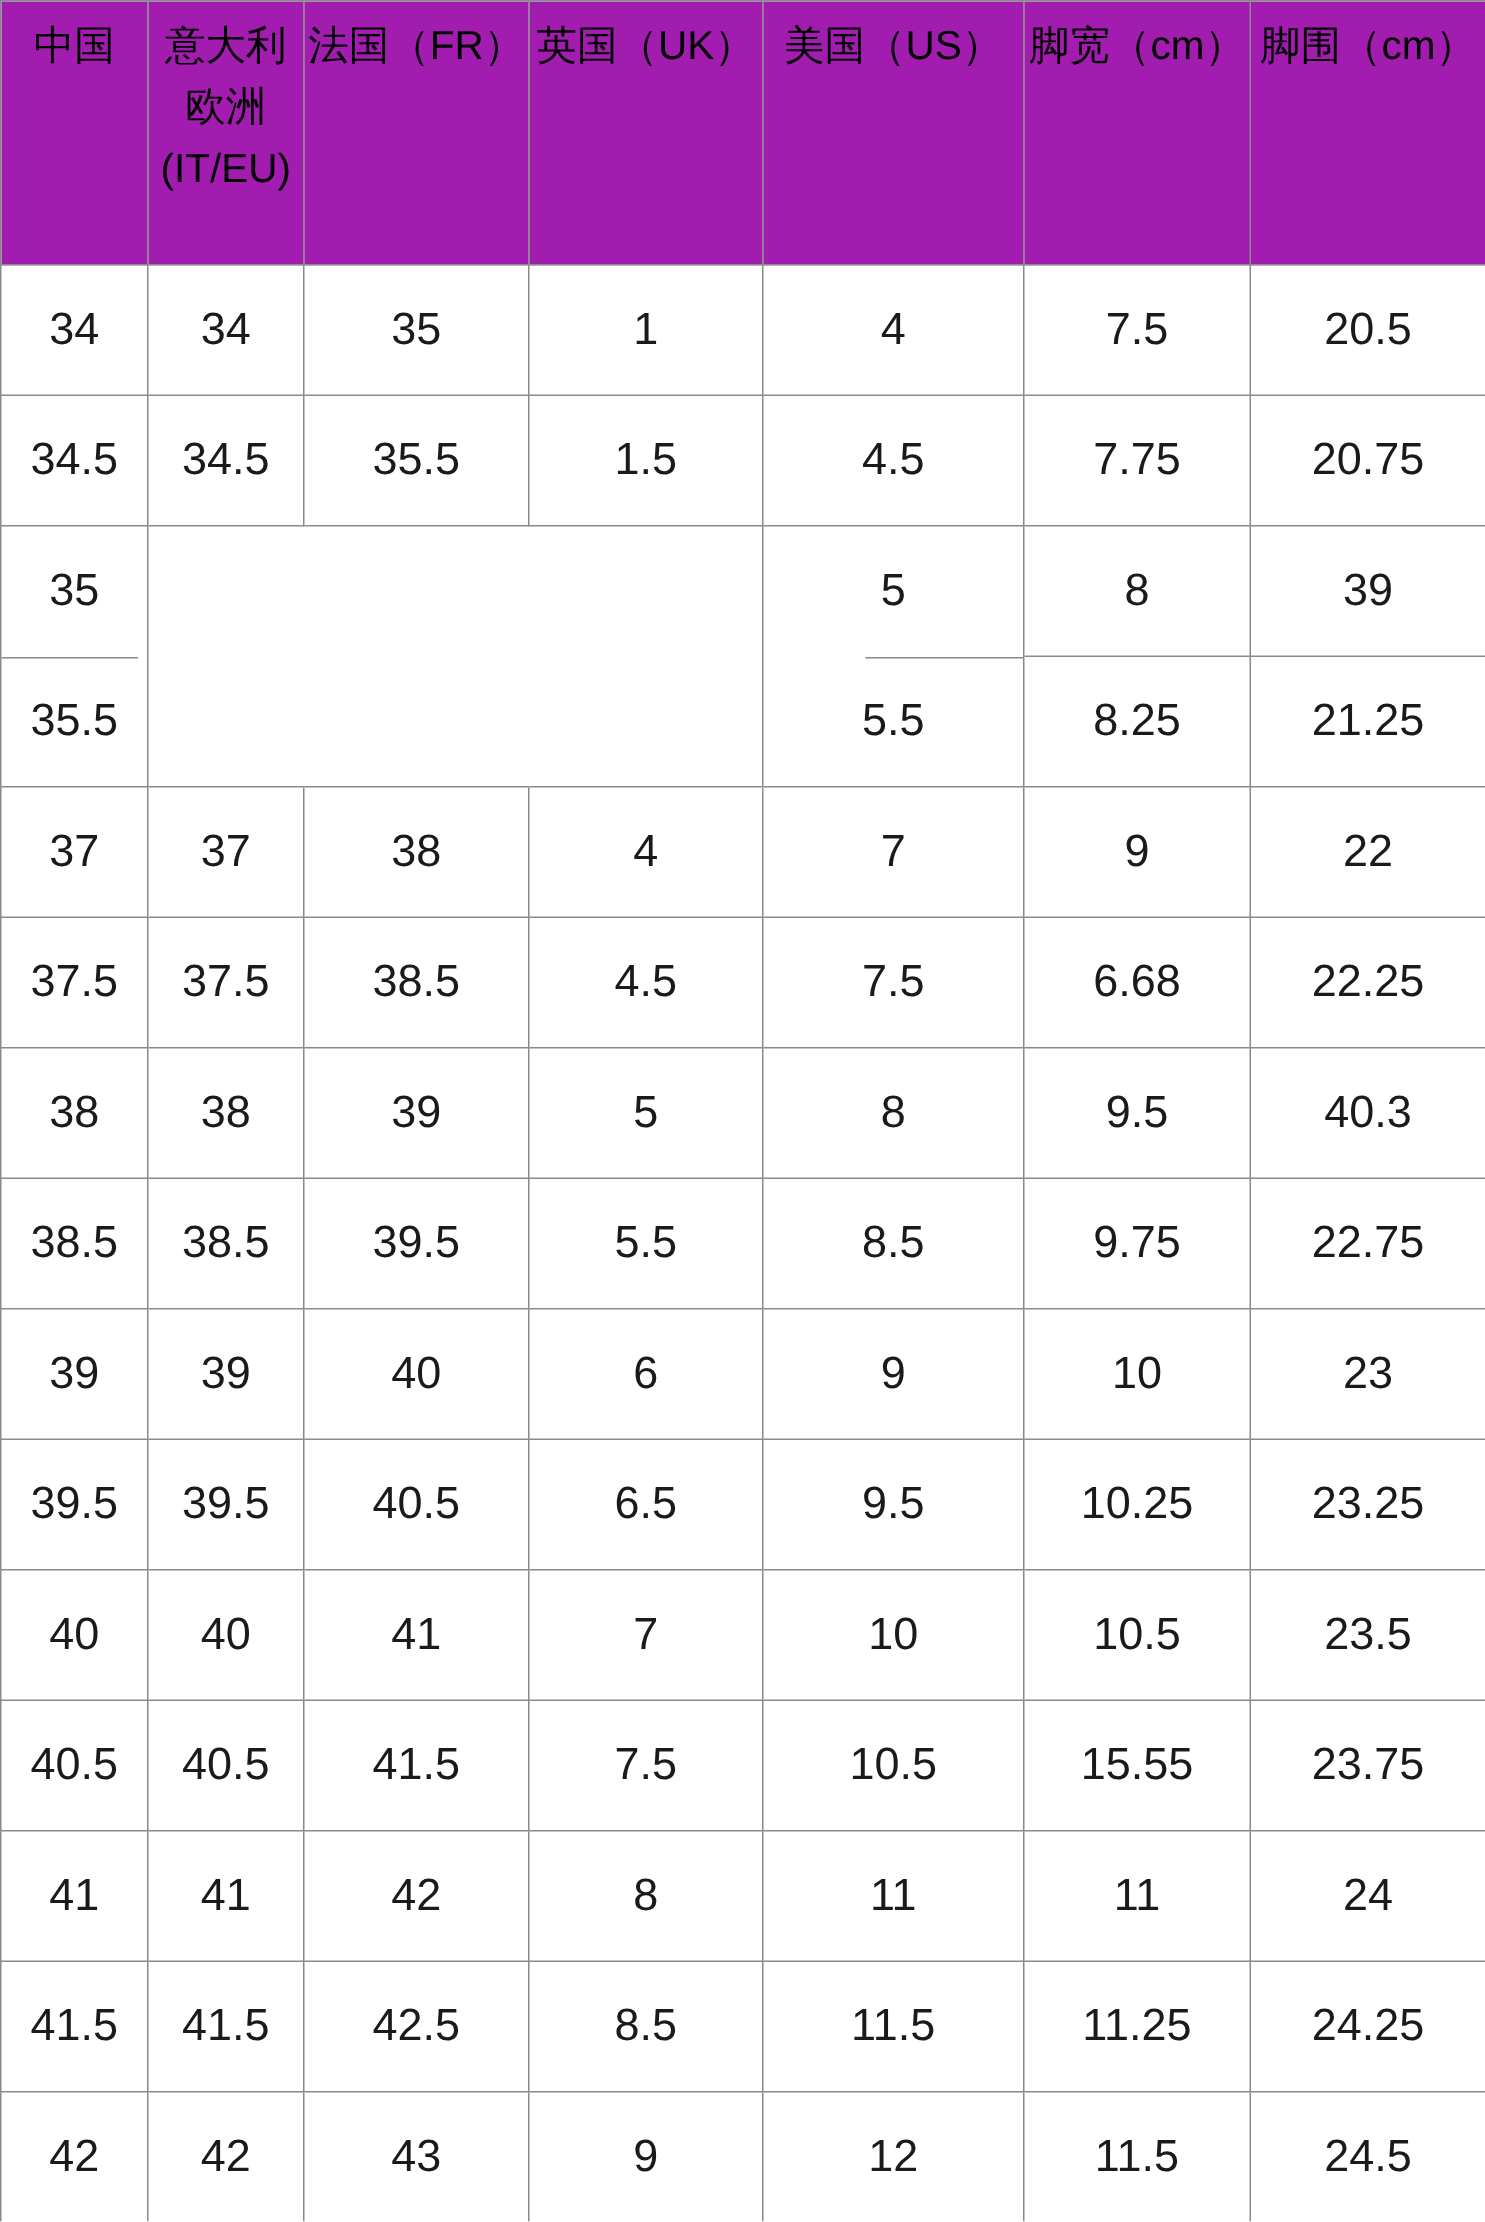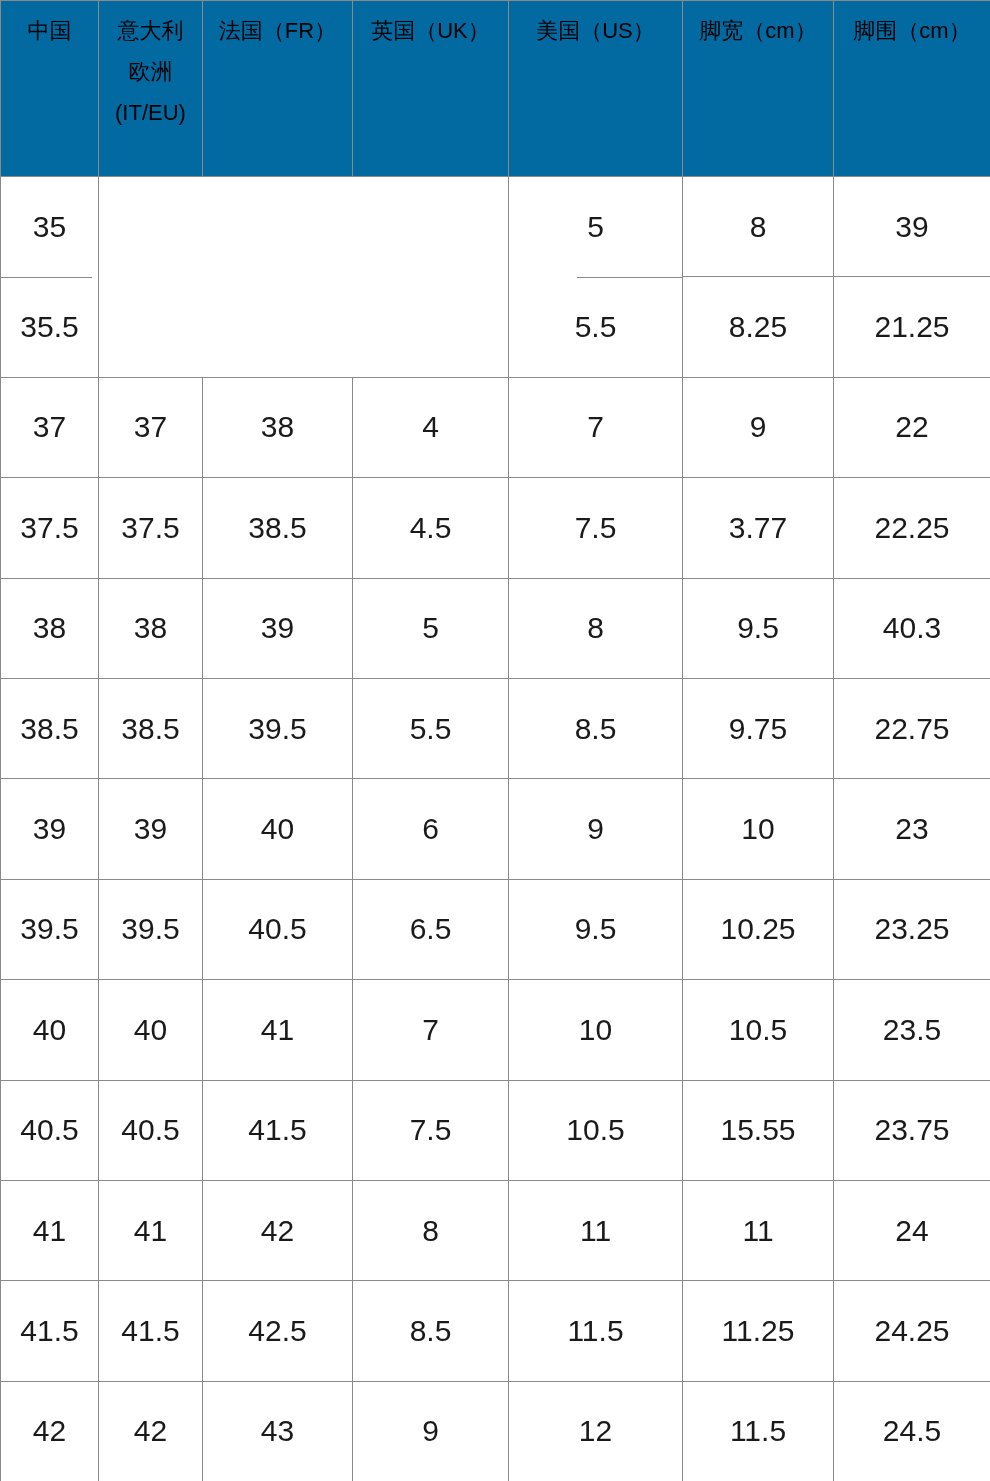--- a/index.html
+++ b/index.html
@@ -32,23 +32,23 @@
   col.c6 { width: 157px; }
 
   th, td {
     border: 1px solid #8a8a8a;
     text-align: center;
     font-weight: normal;
     padding: 0;
   }
 
   thead th {
-    background: #0369a1;
+    background: #a21caf;
     height: 166px;
-    font-size: 22px;
+    font-size: 27px;
     line-height: 41px;
     vertical-align: top;
     padding-top: 9px;
     color: #000000;
   }
   thead th.mid {
     vertical-align: top;
   }
   thead th .hdr-lines {
     display: block;
@@ -156,20 +156,38 @@
           </span>
         </th>
         <th>
           <span class="hdr-lines">
             <span>脚围（cm）</span>
           </span>
         </th>
       </tr>
   </thead>
   <tbody>
+      <tr>
+        <td>34</td>
+        <td>34</td>
+        <td>35</td>
+        <td>1</td>
+        <td>4</td>
+        <td>7.5</td>
+        <td>20.5</td>
+      </tr>
+      <tr>
+        <td>34.5</td>
+        <td>34.5</td>
+        <td>35.5</td>
+        <td>1.5</td>
+        <td>4.5</td>
+        <td>7.75</td>
+        <td>20.75</td>
+      </tr>
       <tr class="merge-top">
         <td class="cn-merge">35</td>
         <td class="blank-merge"></td>
         <td class="blank-merge"></td>
         <td class="blank-merge"></td>
         <td class="us-merge">5</td>
         <td>8</td>
         <td>39</td>
       </tr>
       <tr class="merge-bot">
@@ -189,21 +207,21 @@
         <td>7</td>
         <td>9</td>
         <td>22</td>
       </tr>
       <tr>
         <td>37.5</td>
         <td>37.5</td>
         <td>38.5</td>
         <td>4.5</td>
         <td>7.5</td>
-        <td>3.77</td>
+        <td>6.68</td>
         <td>22.25</td>
       </tr>
       <tr>
         <td>38</td>
         <td>38</td>
         <td>39</td>
         <td>5</td>
         <td>8</td>
         <td>9.5</td>
         <td>40.3</td>

